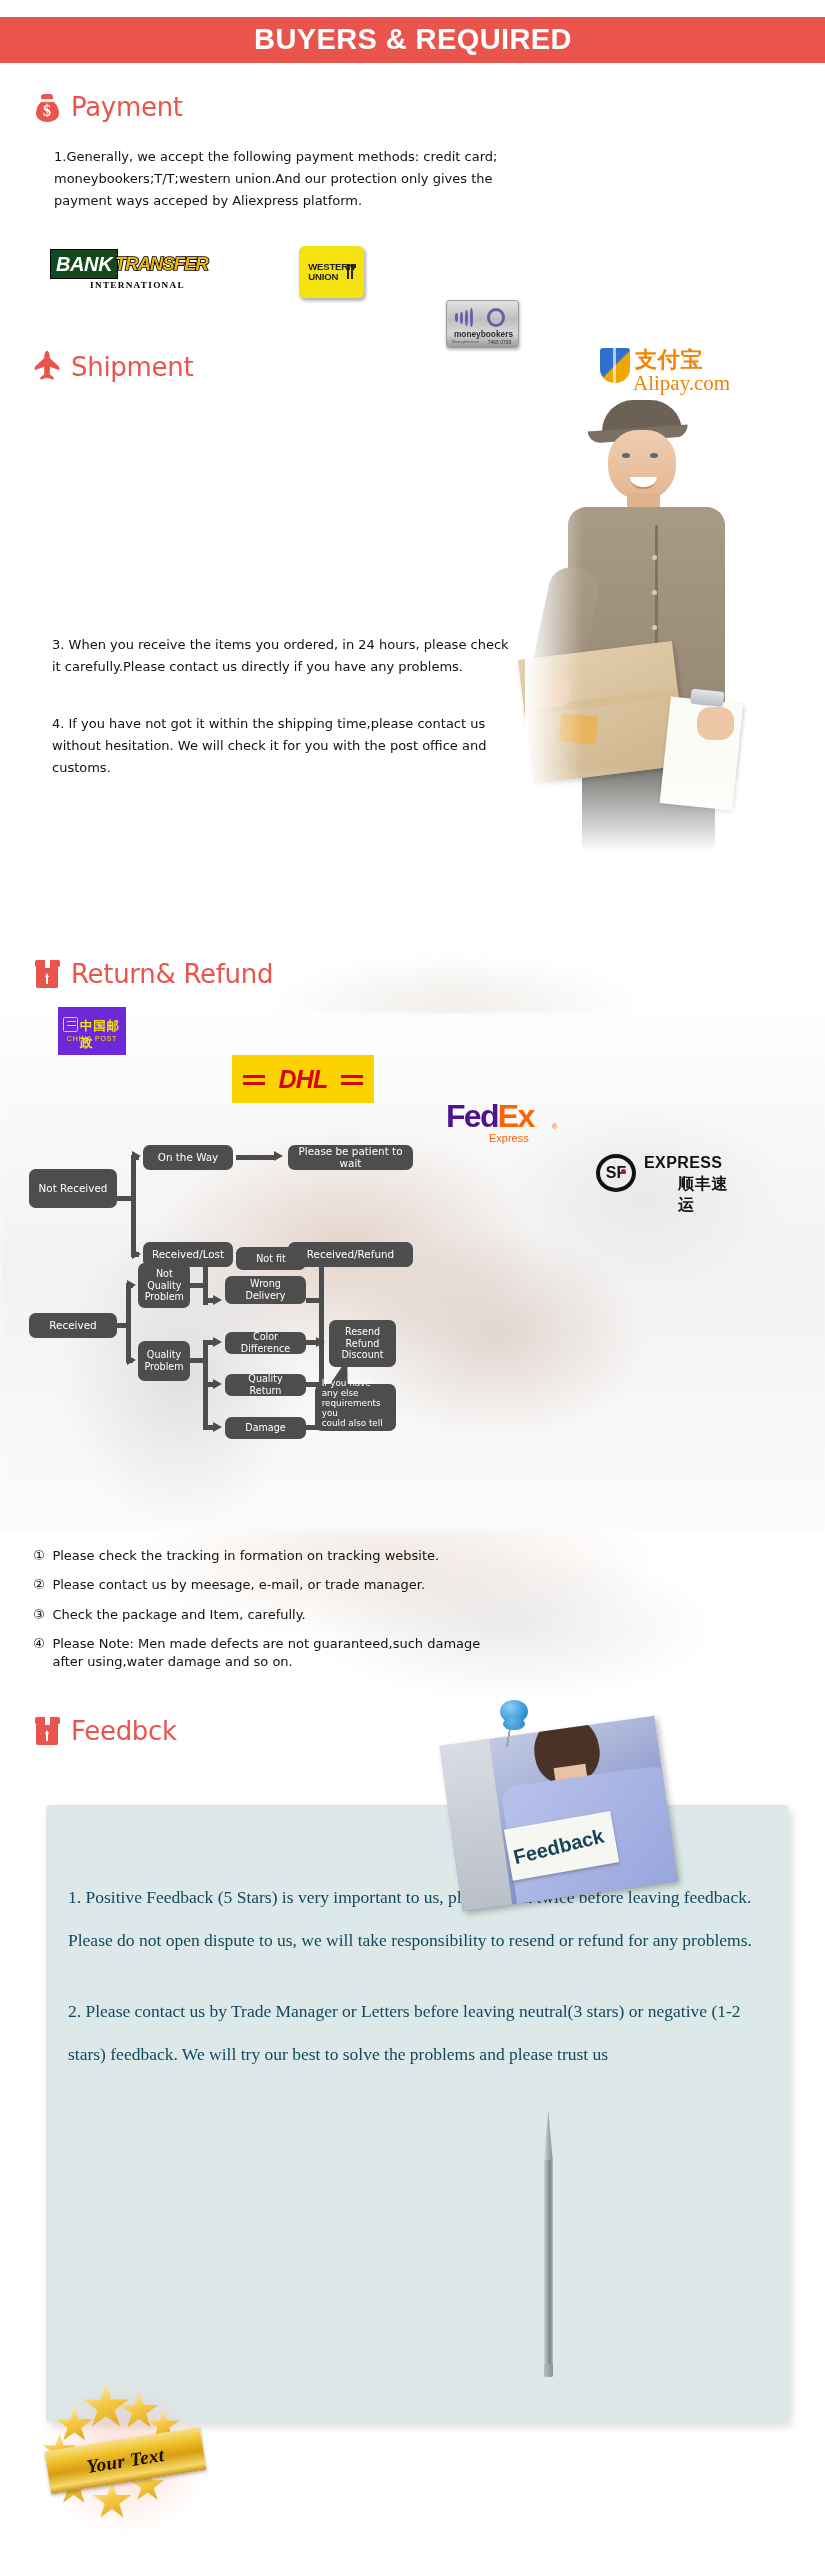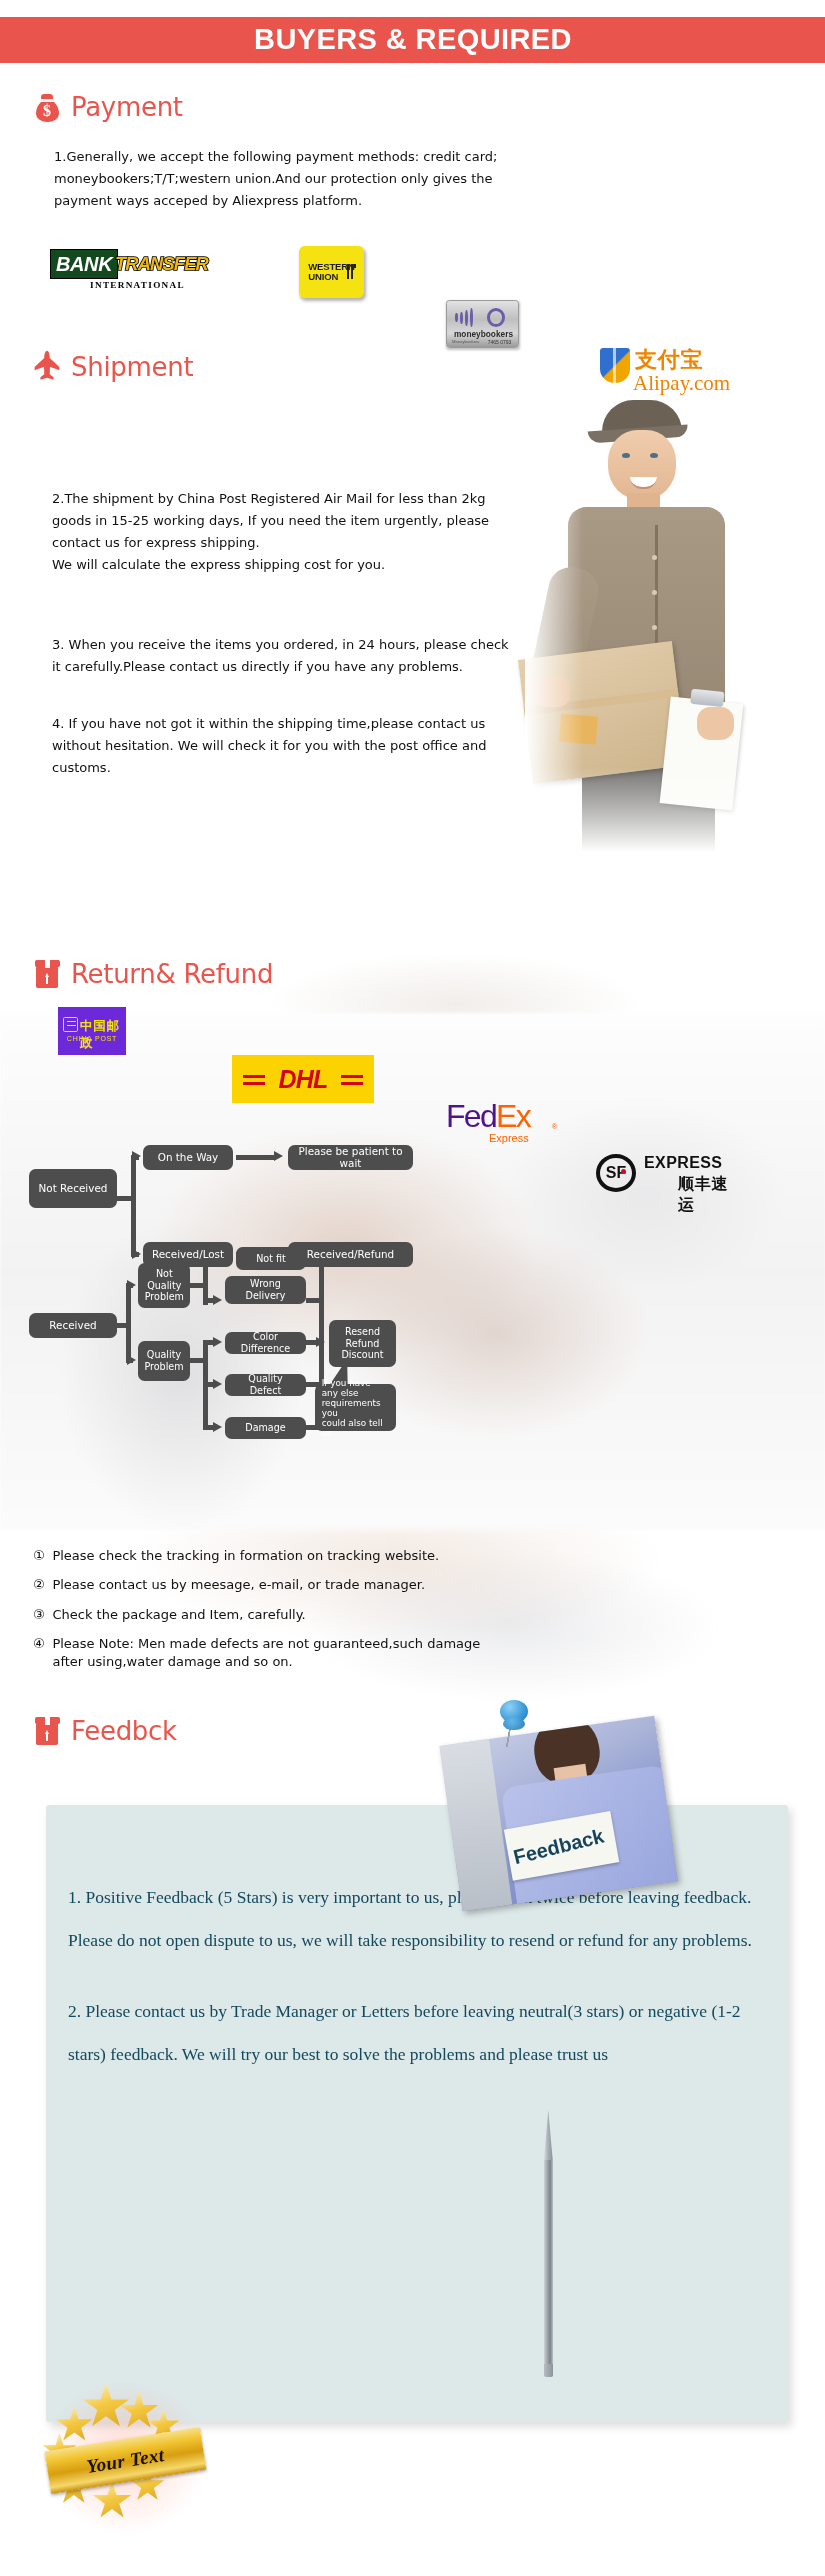--- a/index.html
+++ b/index.html
@@ -135,21 +135,21 @@
       display:flex; align-items:center; justify-content:center; }
   .dhl-logo .txt { color:#d40511; font-size:25px; font-weight:bold; font-style:italic;
       letter-spacing:-0.8px; font-family:"Liberation Sans", sans-serif; }
   .dhl-logo .l1, .dhl-logo .l2 { position:absolute; height:2.5px; background:#d40511; }
   .dhl-logo .l1 { left:11px; top:20px; width:22px; }
   .dhl-logo .l2 { left:11px; top:27px; width:22px; }
   .dhl-logo .r1 { position:absolute; right:11px; top:20px; width:22px; height:2.5px; background:#d40511;}
   .dhl-logo .r2 { position:absolute; right:11px; top:27px; width:22px; height:2.5px; background:#d40511;}
 
   .fedex-logo { width:108px; height:48px; position:relative; }
-  .fedex-logo .main { font-size:32px; font-weight:normal; letter-spacing:-1.7px;
+  .fedex-logo .main { font-size:32px; font-weight:bold; letter-spacing:-1.7px;
       font-family:"Liberation Sans", sans-serif; line-height:32px;}
   .fedex-logo .fed { color:#4d148c; }
   .fedex-logo .ex { color:#ff6200; }
   .fedex-logo .reg { position:absolute; right:-3.3px; top:22px; font-size:7.5px; color:#ff6200;}
   .fedex-logo .sub { position:absolute; left:43px; top:32px; color:#ff6200; font-size:11px;
       font-family:"Liberation Sans", sans-serif;}
 
   .sf-logo { width:138px; height:43px; position:relative; }
   .sf-logo .ring { position:absolute; left:0; top:1.7px; width:40px; height:38px;
       border:4.2px solid #111; border-radius:50%; }
@@ -412,24 +412,20 @@
       <div class="hand-l"></div>
       <div class="clip">
           <div class="metal"></div>
         </div>
       <div class="hand-r"></div>
     </div>
     <div class="fade-mask"></div>
       <div class="fade-mask-l"></div>
   </div>
 
-  <div class="para" style="left:52px; top:488px; width:734px; z-index:3;">2.The shipment by China Post Registered Air Mail for less than  2kg
-goods in 15-25 working days, If  you need the item urgently, please
-contact us for express shipping.
-We will calculate the express shipping cost for you.</div>
   <div class="para" style="left:52px; top:634px; width:734px; z-index:3;">3. When you receive the items you ordered, in 24 hours, please check
  it carefully.Please contact us directly if you have any problems.</div>
   <div class="para" style="left:52px; top:713px; width:734px; z-index:3;">4. If you have not got it within the shipping time,please contact us
 without hesitation. We will check it for you with the post office and
 customs.</div>
 
   <div class="logo cp-logo" style="left:58px; top:855px; z-index:4;">
     <div class="mark"></div>
     <div class="cn">中国邮政</div>
     <div class="en">CHINA POST</div>
@@ -493,21 +489,21 @@
     <div class="node" style="left:29px; top:300px; width:88px; height:25px;">Received</div>
     <div class="node small" style="left:138px; top:250px; width:52px; height:45px; flex-direction:column; white-space:pre-line; align-items:flex-start;">Not
 Quality
 Problem</div>
     <div class="node small" style="left:138px; top:328px; width:52px; height:40px; white-space:pre-line;">Quality
 Problem</div>
 
     <div class="node small" style="left:236px; top:234px; width:70px; height:23px;">Not fit</div>
     <div class="node small" style="left:225px; top:263px; width:81px; height:28px;">Wrong Delivery</div>
     <div class="node small" style="left:225px; top:319px; width:81px; height:22px;">Color Difference</div>
-    <div class="node small" style="left:225px; top:361px; width:81px; height:22px;">Quality Defect</div>
+    <div class="node small" style="left:225px; top:361px; width:81px; height:22px;">Quality Return</div>
     <div class="node small" style="left:225px; top:404px; width:81px; height:22px;">Damage</div>
 
     <div class="node small" style="left:329px; top:307px; width:67px; height:47px; white-space:pre-line;">Resend
 Refund
 Discount</div>
     <div class="node small left-al" style="left:315px; top:371px; width:81px; height:47px; white-space:pre-line; font-size:8.8px; line-height:10px;">If you have any else
 requirements you
 could also tell us</div>
     <div class="callout-tail" style="left:332px; top:345px; transform: rotate(9deg);"></div>
 

